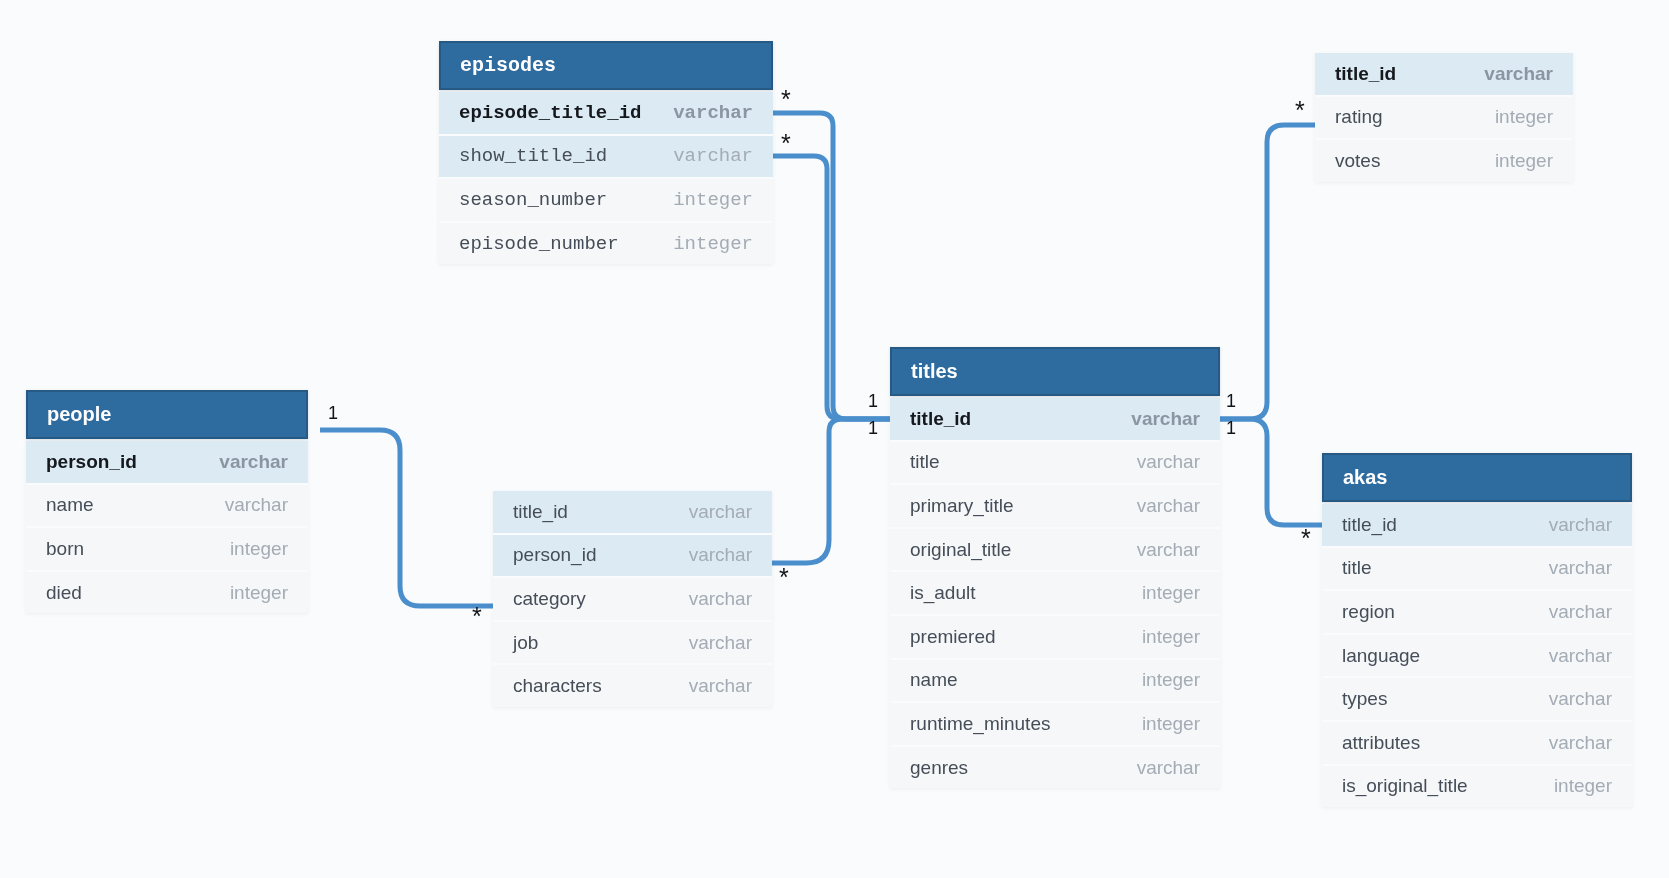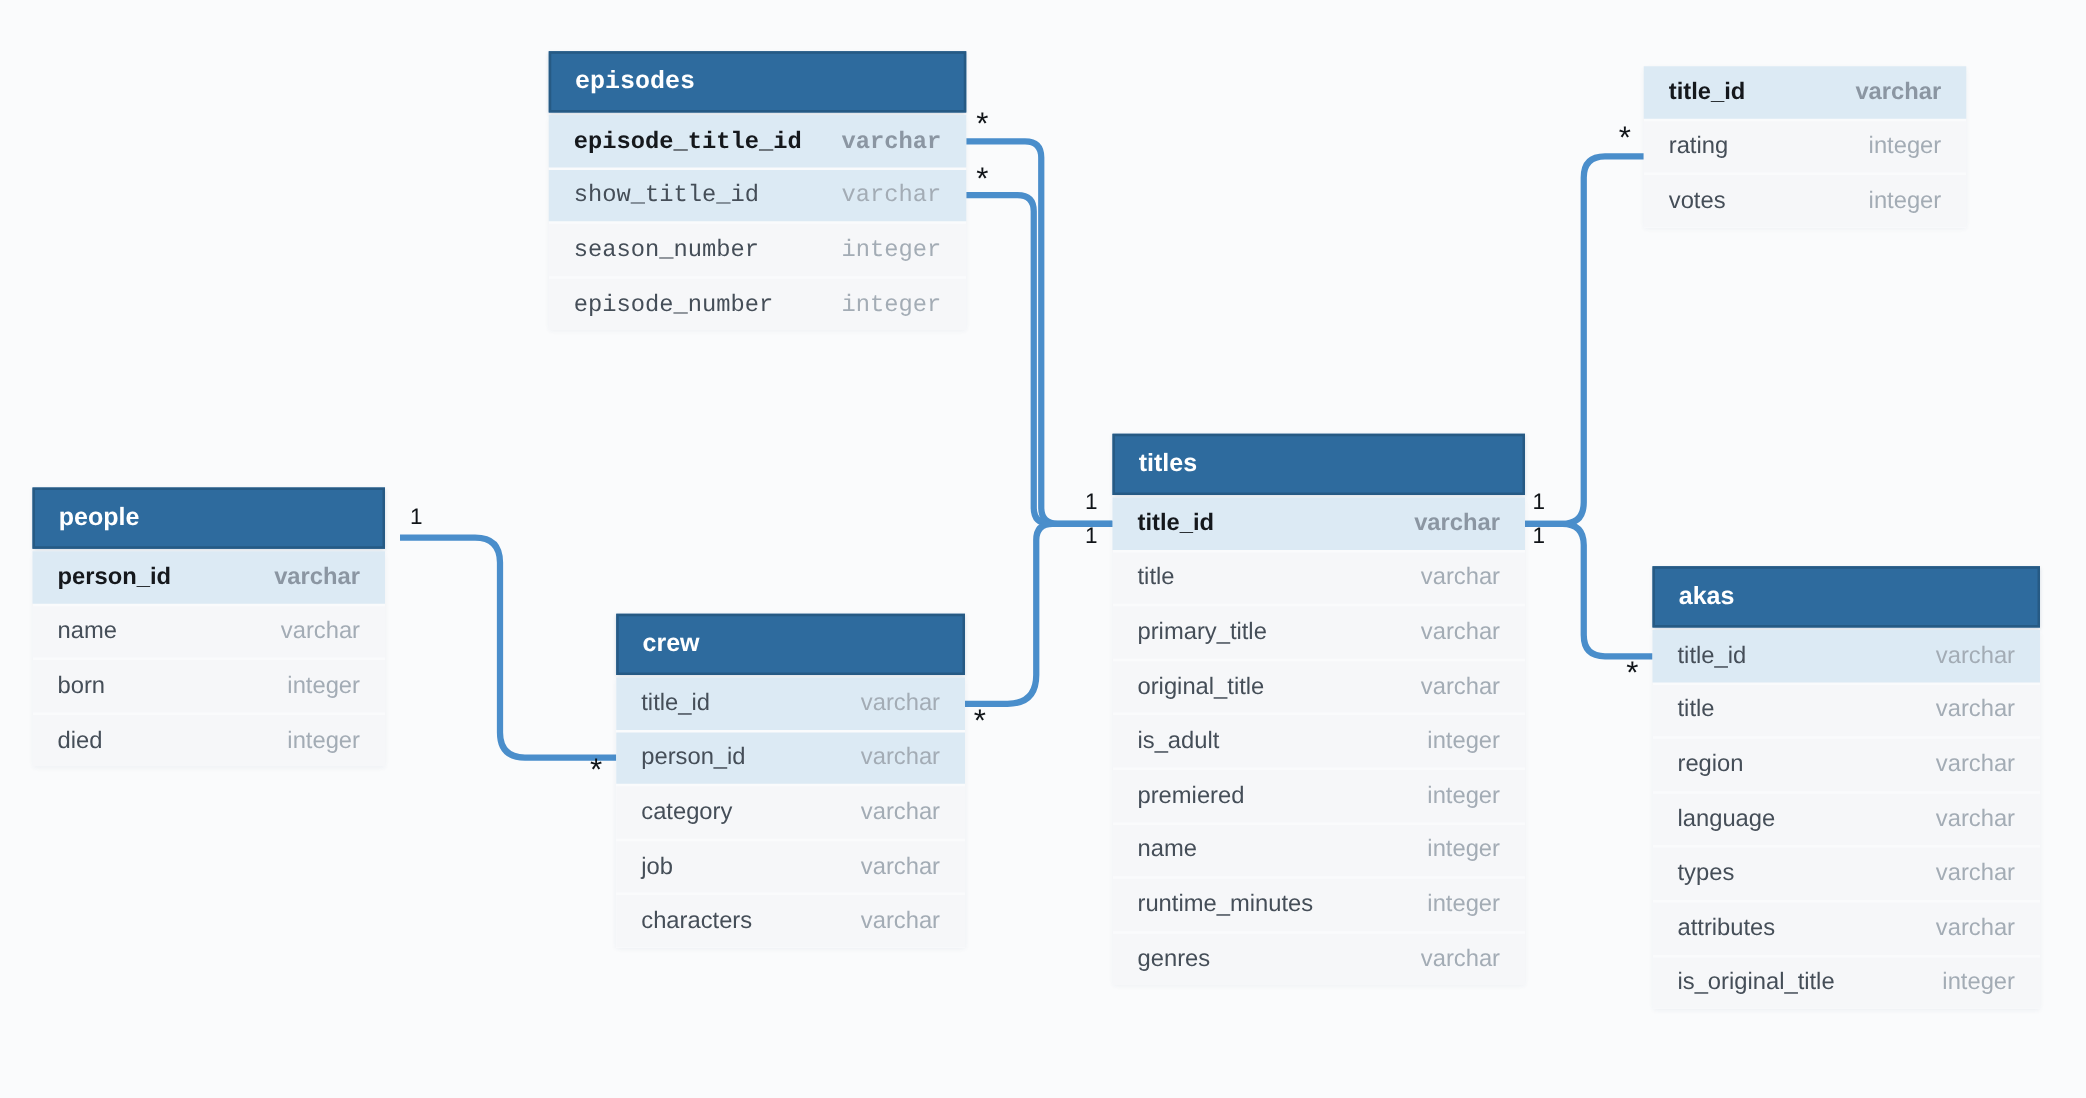--- a/index.html
+++ b/index.html
@@ -113,21 +113,20 @@
           <span class="ctype">integer</span>
         </div>
         <div class="col-row">
           <span class="cname">died</span>
           <span class="ctype">integer</span>
         </div>
       </div>
   </div>
 
   <div class="table t-crew">
-    <div class="thead">crew</div>
     <div class="tbody">
         <div class="col-row key">
           <span class="cname">title_id</span>
           <span class="ctype">varchar</span>
         </div>
         <div class="col-row key">
           <span class="cname">person_id</span>
           <span class="ctype">varchar</span>
         </div>
         <div class="col-row">

